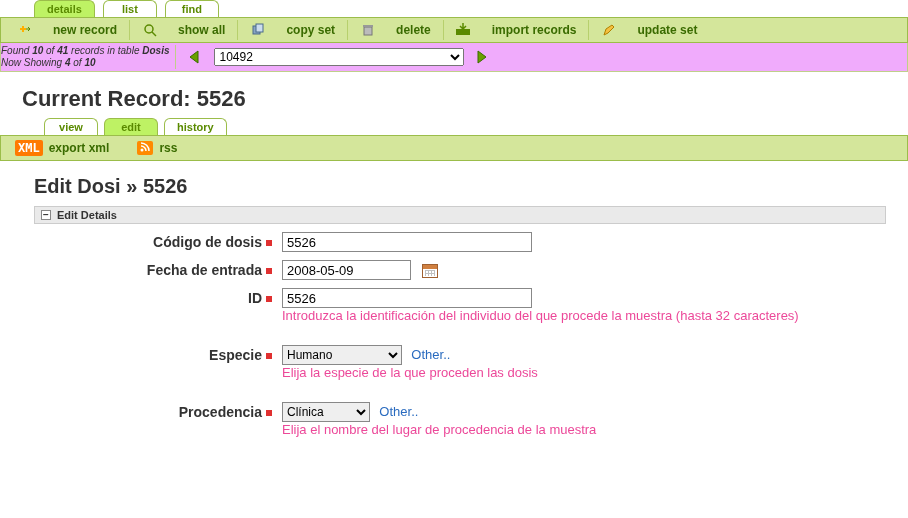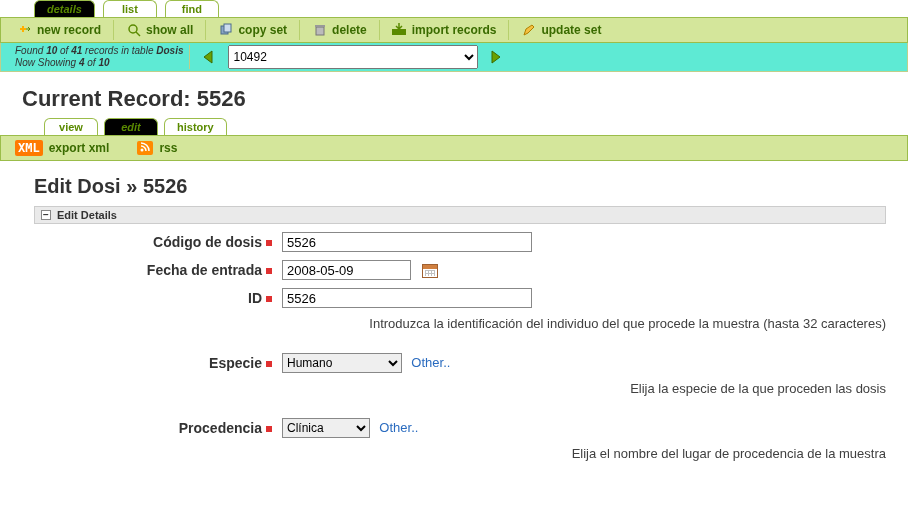--- a/index.html
+++ b/index.html
@@ -2,33 +2,33 @@
 <html><head>
 <meta charset="utf-8">
 <style>
   * { box-sizing: border-box; margin: 0; padding: 0; }
   body { font-family: "Lucida Grande", "Segoe UI", Verdana, sans-serif; font-size: 12px; background: #fff; color: #333; }
   .wrap { width: 908px; }
 
   
   .tabs { display: flex; gap: 8px; padding-left: 34px; }
   .tab { border: 1px solid #9bbd4a; border-bottom: none; border-radius: 6px 6px 0 0; padding: 2px 12px; font-size: 11px; color: #5a8a00; background: #fff; min-width: 54px; text-align: center; cursor: pointer; font-weight: bold; }
-  .tab.active { background: #000000; font-style: italic; }
+  .tab.active { background: #bef264; }
 
   
   .toolbar { display: flex; align-items: center; background: #d4e69b; border: 1px solid #9bbd4a; padding: 2px 4px; }
-  .toolbar .tb-item { display: flex; align-items: center; gap: 4px; padding: 2px 12px; color: #3a6b00; font-size: 12px; cursor: pointer; border-right: 1px solid #b7d06d; font-weight: bold; }
+  .toolbar .tb-item { display: flex; align-items: center; gap: 20px; padding: 2px 12px; color: #3a6b00; font-size: 12px; cursor: pointer; border-right: 1px solid #b7d06d; font-weight: bold; }
   .toolbar .tb-item:last-child { border-right: none; }
   .toolbar .tb-item .ic { width: 16px; height: 16px; display: inline-flex; align-items: center; justify-content: center; }
 
   
-  .recbar { display: flex; align-items: center; background: #5eead4; border: 1px solid #bfcf8a; border-top: none; padding: 2px 14px; gap: 8px; }
+  .recbar { display: flex; align-items: center; background: #f0abfc; border: 1px solid #bfcf8a; border-top: none; padding: 2px 0; gap: 8px; }
   .recbar .info { font-size: 10px; font-style: italic; line-height: 1.2; border-right: 1px solid #bfcf8a; padding-right: 6px; }
   .recbar .info b { font-style: italic; }
-  .recbar select { font-size: 12px; width: 250px; height: 24px; }
+  .recbar select { font-size: 12px; width: 250px; height: 18px; }
   .arrowbtn { width: 22px; height: 18px; display: inline-flex; align-items: center; justify-content: center; cursor: pointer; }
   .arrowbtn svg { display:block; }
 
   h1.current { font-size: 22px; font-weight: bold; padding: 14px 10px 6px 22px; }
 
   
   .tabs2 { display: flex; gap: 6px; padding-left: 44px; }
   .subtoolbar { display: flex; align-items: center; background: #d4e69b; border: 1px solid #9bbd4a; padding: 2px 10px; gap: 20px; }
   .subtoolbar .sb-item { display: flex; align-items: center; gap: 6px; color: #3a6b00; font-size: 12px; font-weight: bold; cursor: pointer; padding: 2px 4px; }
   .xmlbox { background: #ff7a00; color: #fff; font-size: 12px; font-family: monospace; padding: 1px 3px; border-radius: 2px; font-weight: bold; }
@@ -39,21 +39,21 @@
   .section-head { background: #eaeaea; border: 1px solid #ccc; padding: 2px 6px; margin: 2px 22px 8px 34px; font-size: 11px; font-weight: bold; display: flex; align-items: center; gap: 6px; }
   .collapse { width: 10px; height: 10px; border: 1px solid #888; display: inline-flex; align-items: center; justify-content: center; font-size: 10px; line-height: 1; background: #fff; cursor: pointer; }
 
   .form { padding: 0 22px 20px 34px; }
   .row { display: flex; align-items: flex-start; margin-bottom: 8px; }
   .lblcell { width: 248px; text-align: right; padding-right: 10px; font-weight: bold; font-size: 14px; color: #333; padding-top: 2px; }
   .req { display: inline-block; width: 6px; height: 6px; background: #e03030; margin-left: 4px; vertical-align: middle; }
   .valcell { flex: 1; }
   .valcell input[type=text] { width: 250px; height: 20px; border: 1px solid #888; font-size: 13px; padding: 1px 4px; }
   .valcell select { height: 20px; border: 1px solid #888; font-size: 12px; }
-  .hint { color: #404040; font-size: 13px; margin: 8px 0 14px 0; text-align: right; }
+  .hint { color: #ec4899; font-size: 13px; margin: 0 0 14px 0; }
   .other-link { color: #2a6bbf; cursor: pointer; margin-left: 6px; font-size: 13px; }
   .cal { display:inline-block; width:16px; height:14px; vertical-align:middle; margin-left:8px; border:1px solid #a06030; background:
     linear-gradient(to bottom, #d08040 0 4px, #fff 4px 100%);
     position: relative; cursor:pointer;}
   .cal::after{content:""; position:absolute; left:2px; right:2px; top:5px; bottom:1px; background:
     repeating-linear-gradient(to bottom, #c0c0c0 0 1px, transparent 1px 3px),
     repeating-linear-gradient(to right, #c0c0c0 0 1px, transparent 1px 3px);}
 </style>
 </head>
 <body>

